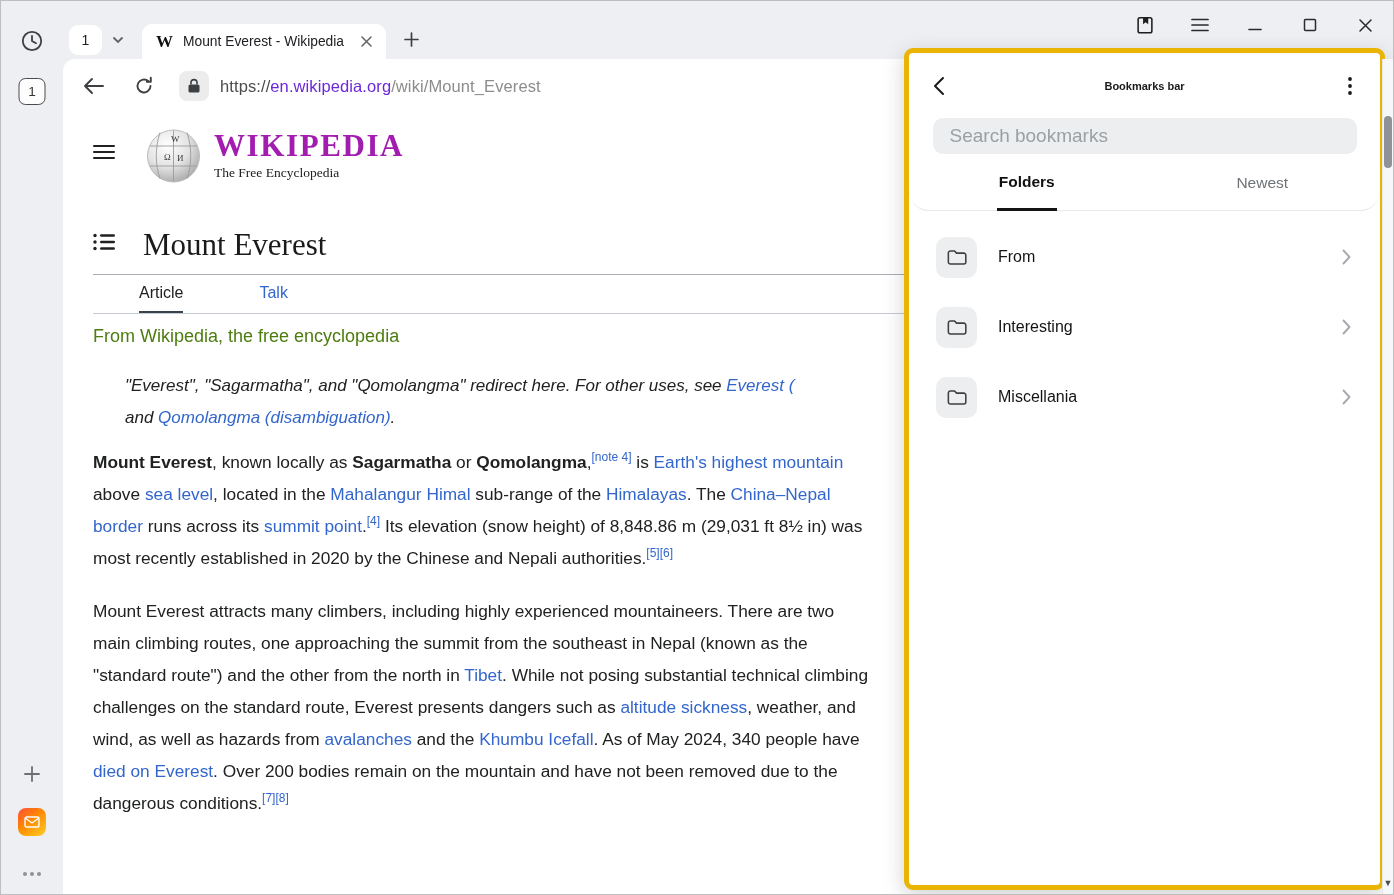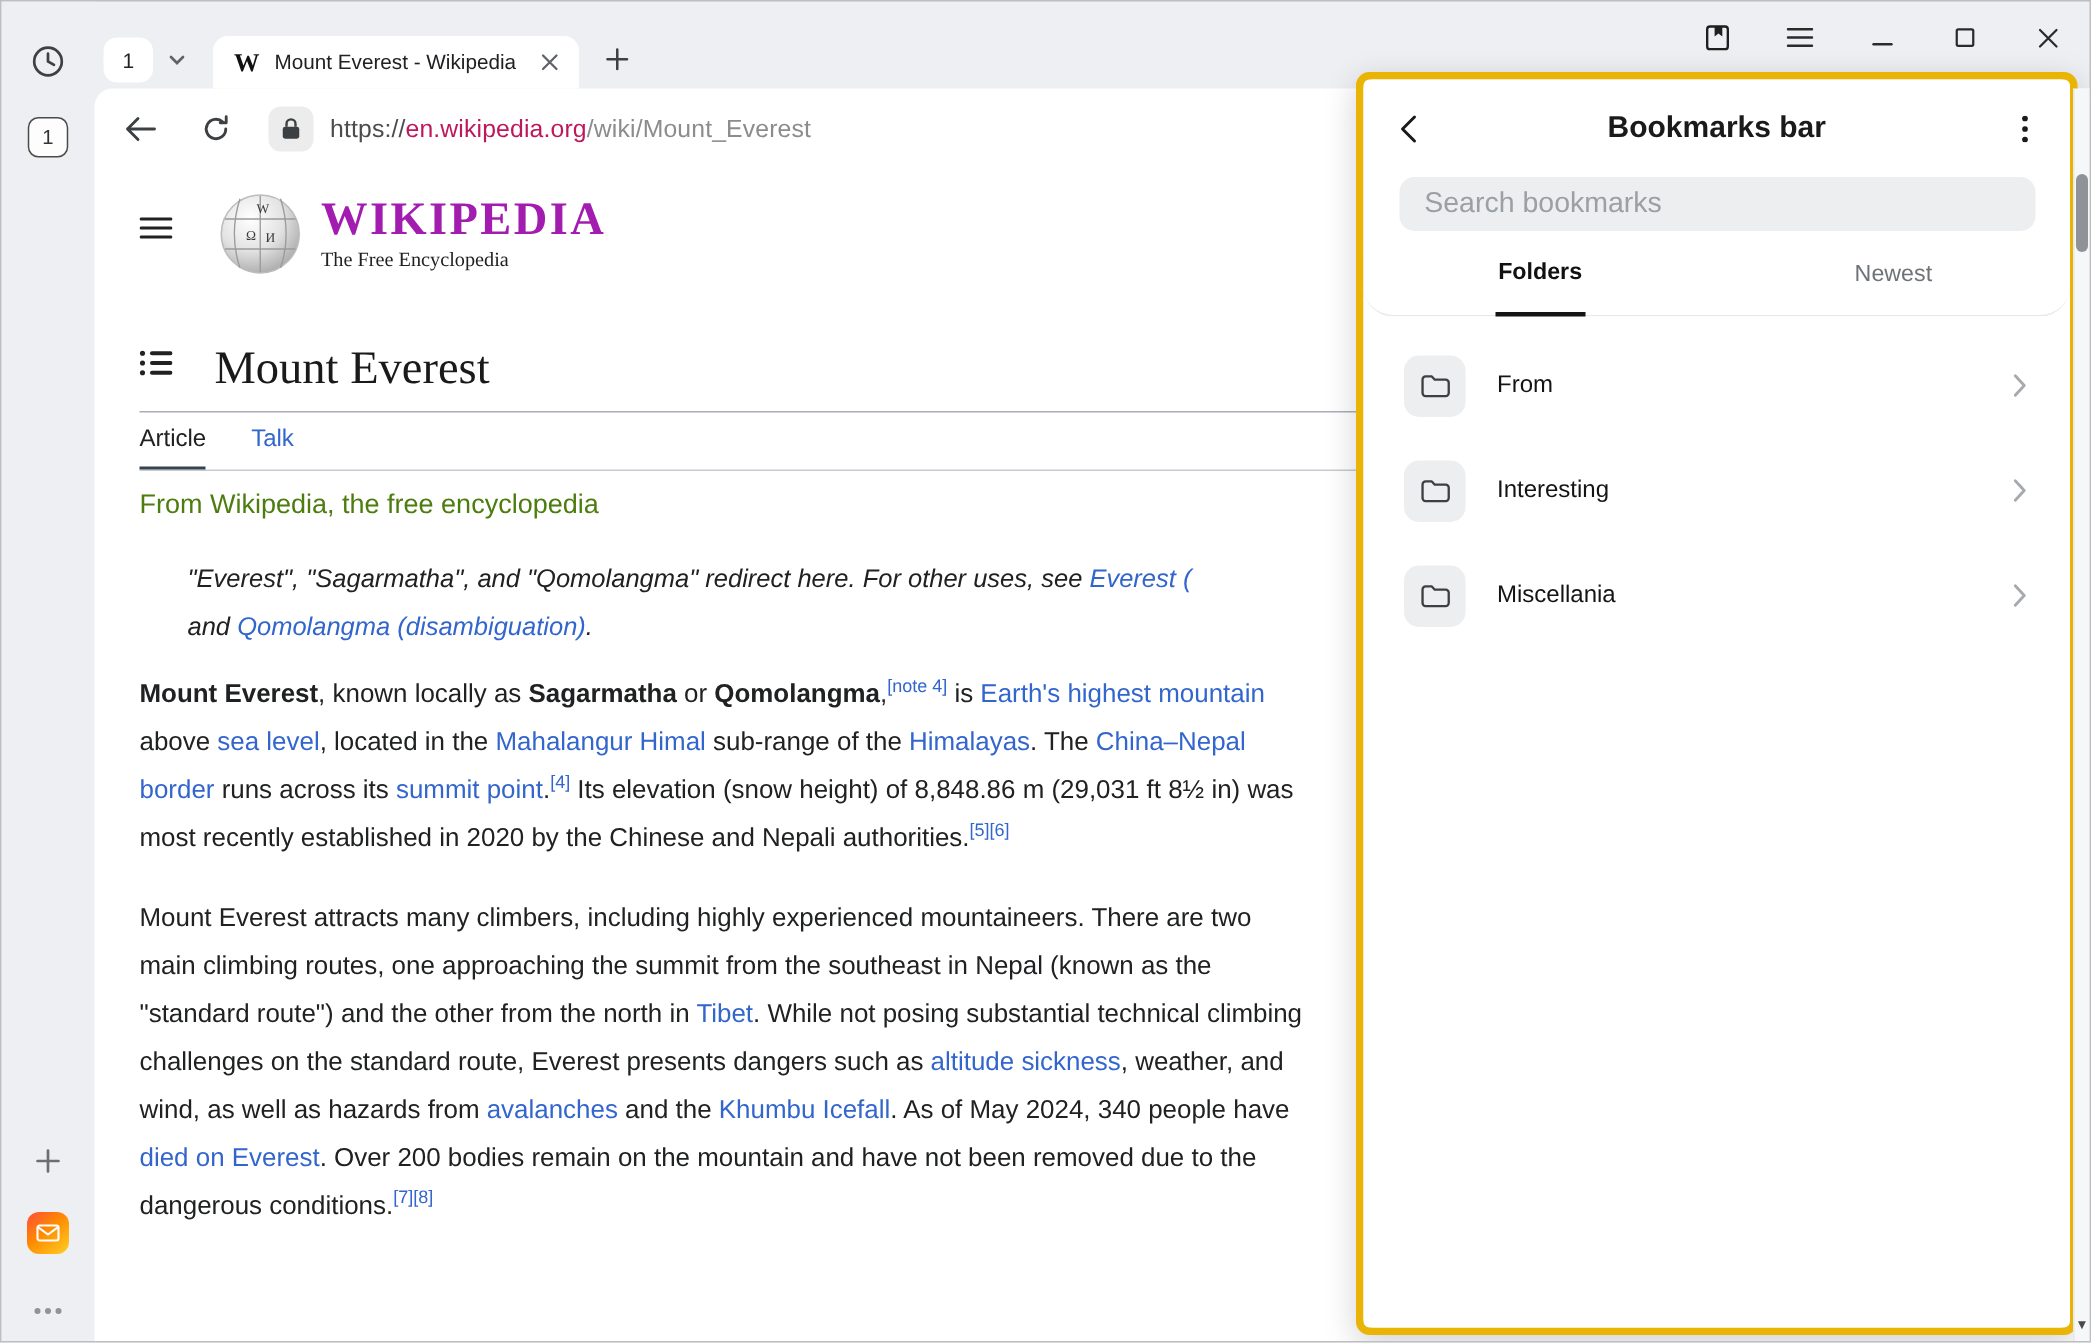--- a/index.html
+++ b/index.html
@@ -56,57 +56,57 @@
   .shell {
     position:absolute; left:62px; top:58px; right:0; bottom:0;
     background:#fff; border-top-left-radius:12px; overflow:hidden; z-index:3;
   }
   .toolbar { height:54px; display:flex; align-items:center; padding-left:14px; }
   .tb-btn { width:34px; height:34px; display:grid; place-items:center; cursor:pointer; }
   .tb-btn.reload { margin-left:16px; }
   .lock-chip { width:30px; height:30px; background:#ececec; border-radius:8px; display:grid; place-items:center; margin-left:18px; }
   .url-text { margin-left:11px; font-size:16.5px; letter-spacing:.1px; white-space:nowrap; }
   .url-text .scheme { color:#4c4c4c; }
-  .url-text .host { color:#be185d; }
+  .url-text .host { color:#6d28d9; }
   .url-text .path { color:#8c8c8c; }
 
   
   .page { padding-left:30px; }
   .wiki-header { display:flex; align-items:center; margin-top:15px; }
   .wh-menu { width:24px; height:24px; margin-right:29px; cursor:pointer; }
   .wh-globe { width:55px; height:55px; margin-right:13px; cursor:pointer; }
   .wh-wordmark { font-family:"Liberation Serif","DejaVu Serif",serif; cursor:pointer; }
   .wh-name { font-size:31px; font-weight:600; letter-spacing:1.6px; color:#a21caf; line-height:1.05; }
   .wh-tagline { font-size:13.5px; color:#202122; margin-top:2px; }
   .wiki-titlerow { display:flex; align-items:center; margin-top:44px; }
   .toc-btn { width:24px; height:24px; margin-right:26px; cursor:pointer; }
   h1.article-title { font-family:"Liberation Serif","DejaVu Serif",serif; font-weight:400; font-size:31px; color:#1a1a1a; }
   .rule { width:862px; border-top:1px solid #a9aeb6; margin-top:11px; }
   .wiki-tabs { width:862px; display:flex; gap:30px; border-bottom:1px solid #c6cbd1; padding-top:9px; }
-  .wt { font-size:16px; padding-bottom:9px; cursor:pointer; }
+  .wt { font-size:16px; padding-bottom:9px; cursor:pointer;margin-left:46px; }
   .wt.active { color:#202122; border-bottom:2.5px solid #36434f; }
   .wt.talk { color:#3366cc; }
   .wiki-subtitle { font-size:18px; margin-top:12px; color:#4d7c0f; }
   .hatnote { font-style:italic; font-size:17px; line-height:32px; margin:23px 0 0 32px; width:860px; }
   .wiki-para { font-size:17.3px; line-height:32px; width:778px; margin-top:12px; }
   .wiki-para + .wiki-para { margin-top:21px; }
   .lnk { color:#3366cc; cursor:pointer; }
   .b { font-weight:700; }
   sup { font-size:12px; line-height:0; vertical-align:super; }
 
   
   .bm-panel {
     position:absolute; left:903px; top:47px; width:481px; height:842px;
     border:5px solid #e9b403; border-radius:9px; background:#fff; z-index:20;
     box-shadow:0 6px 22px rgba(0,0,0,.18);
   }
   .bm-inner { width:100%; height:100%; border-radius:6px; overflow:hidden; background:#fff; }
   .bm-header { height:65px; display:flex; align-items:center; padding:0 16px; }
   .bm-back { width:28px; height:28px; display:grid; place-items:center; cursor:pointer; }
-  .bm-title { flex:1; text-align:center; font-size:20px; font-weight:600; color:#1a1a1a; }
+  .bm-title { flex:1; text-align:center; font-size:11px; font-weight:600; color:#1a1a1a; }
   .bm-more { width:28px; height:28px; display:grid; place-items:center; cursor:pointer; }
   .bm-search {
     display:block; width:424px; height:36px; margin:0 auto; border:none; outline:none;
     background:#eceef0; border-radius:10px; padding:0 17px; font-size:19px;
     font-family:"Liberation Sans",sans-serif; color:#222;
   }
   .bm-search::placeholder { color:#9aa0a4; }
   .bm-tabs { display:flex; height:57px; border-bottom:1px solid #e7e8ea; margin-top:0;border-radius:20px; }
   .bm-tab { flex:1; display:flex; align-items:center; justify-content:center; cursor:pointer; position:relative; }
   .bm-tab span { font-size:15.5px; color:#6f7377; padding:18px 2px 17px; }

